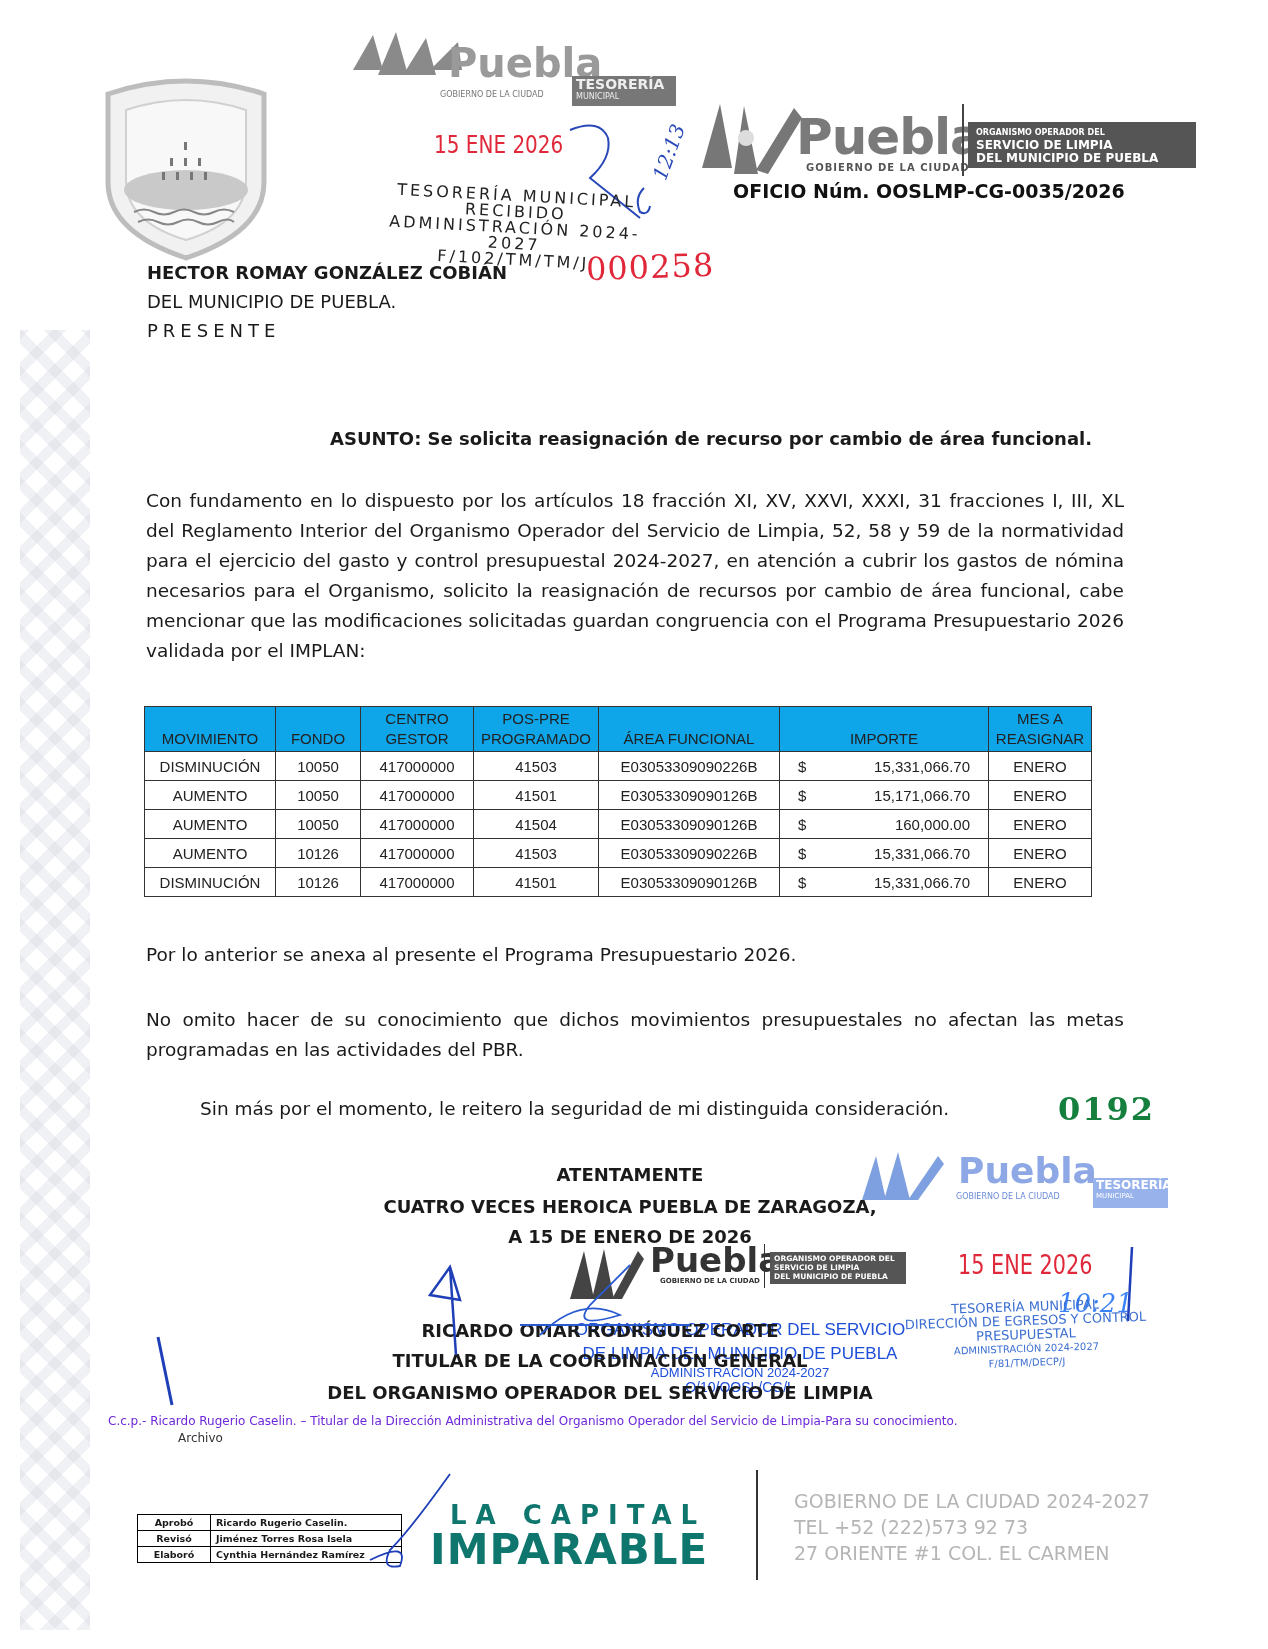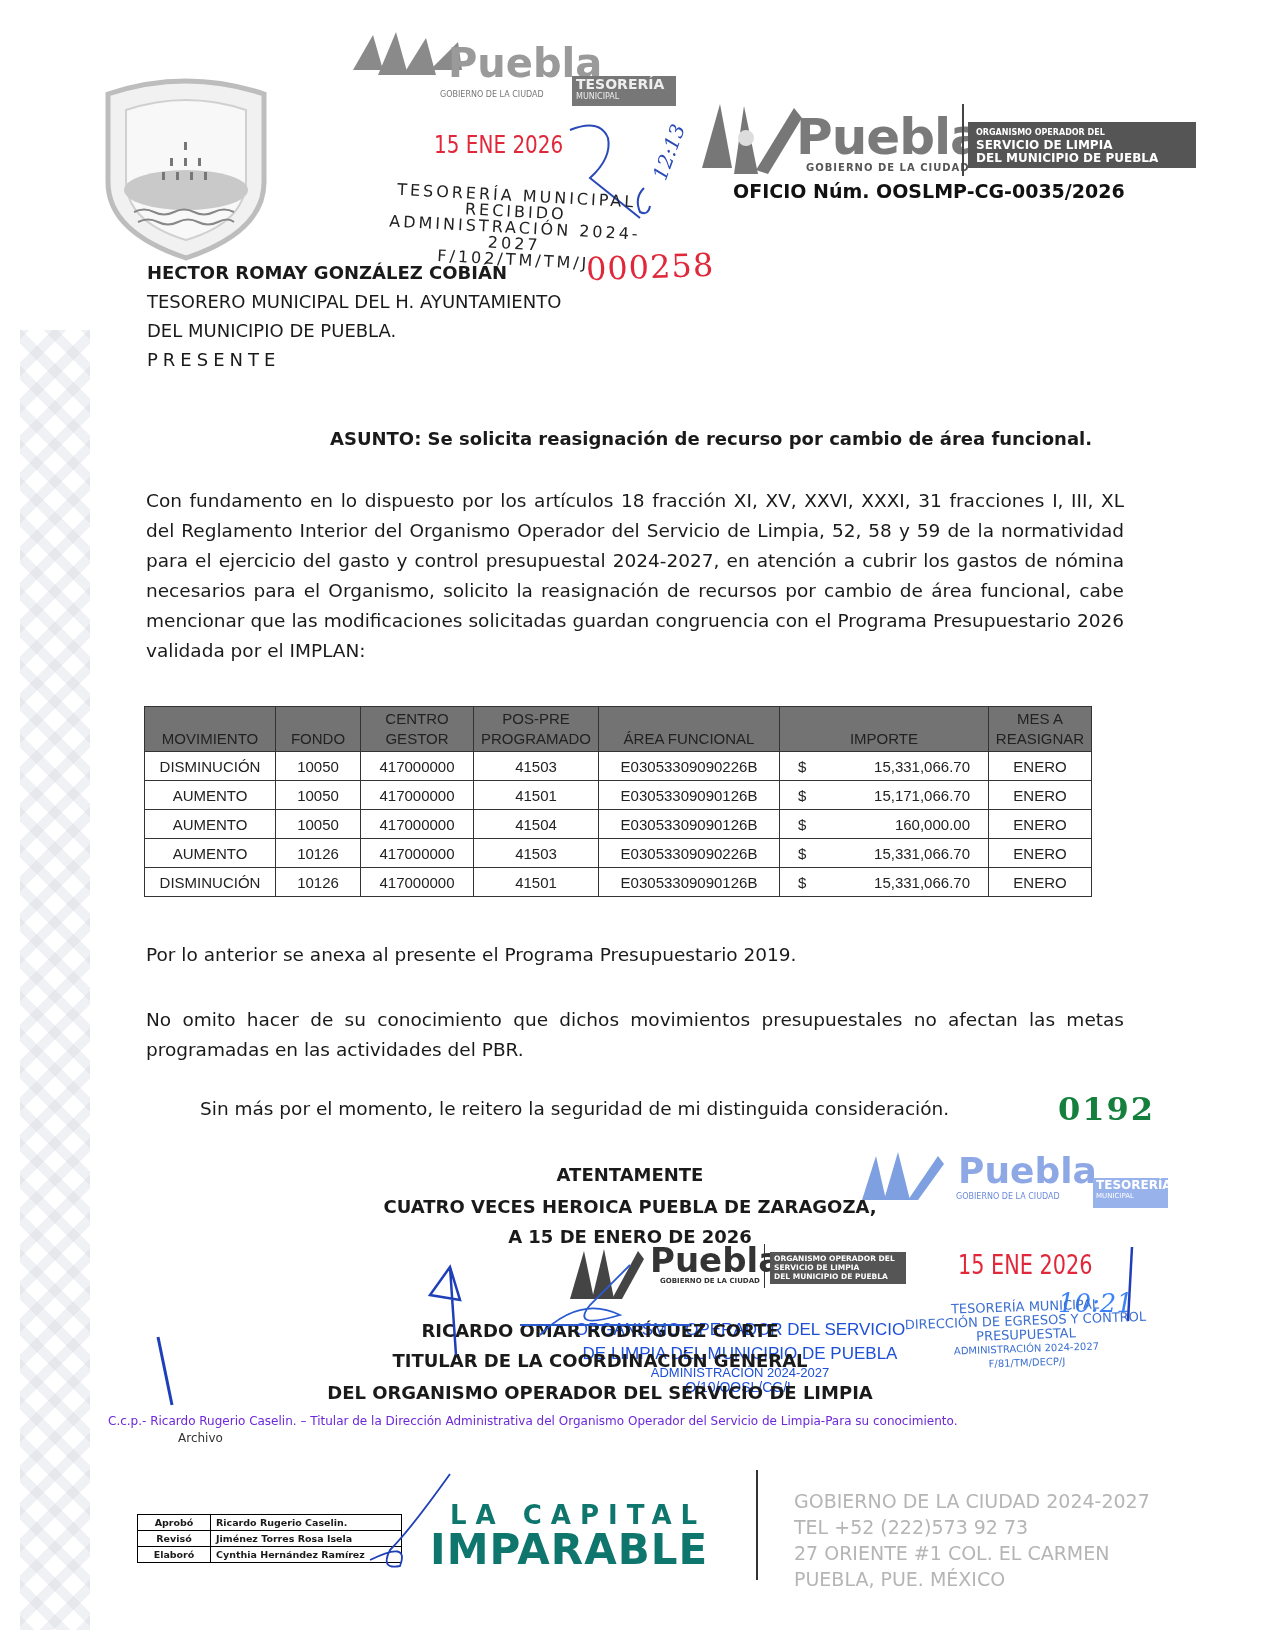--- a/index.html
+++ b/index.html
@@ -16,21 +16,21 @@
   .stamp-blue { color:#3c6fd0; font-family:"DejaVu Sans", sans-serif; text-align:center; }
   .logo-word { font-family:"DejaVu Sans", sans-serif; font-weight:bold; }
   .oficio { left:733px; top:180px; font-size:19px; font-weight:bold; font-family:"DejaVu Sans", sans-serif; color:#111; }
   .recip { left:147px; top:258px; font-size:18px; line-height:29px; font-family:"DejaVu Sans", sans-serif; }
   .recip .name { font-weight:bold; }
   .recip .presente { letter-spacing:5px; }
   .asunto { left:330px; top:428px; font-size:18px; font-weight:bold; font-family:"DejaVu Sans", sans-serif; }
   .para { left:146px; width:978px; font-size:18.5px; line-height:30px; text-align:justify; font-family:"DejaVu Sans", sans-serif; }
   table.budget { position:absolute; left:144px; top:706px; border-collapse:collapse; font-size:15px;
                  font-family:"Liberation Sans", sans-serif; color:#222; }
-  table.budget th { background:#737373; font-weight:normal; border:1.5px solid #333; padding:2px 6px; vertical-align:bottom; line-height:20px; }
+  table.budget th { background:#0ea5e9; font-weight:normal; border:1.5px solid #333; padding:2px 6px; vertical-align:bottom; line-height:20px; }
   table.budget td { border:1.5px solid #333; padding:3px 6px; text-align:center; height:22px; }
   table.budget td.cur { border-right:none; text-align:left; padding-left:18px; }
   table.budget td.amt { border-left:none; text-align:right; padding-right:18px; }
   .closing { left:200px; top:1098px; font-size:18.5px; font-family:"DejaVu Sans", sans-serif; }
   .folio2 { left:1058px; top:1090px; font-size:32px; font-family:"DejaVu Serif", serif; color:#15803d; font-weight:bold; letter-spacing:2px; }
   .sign { left:330px; width:600px; text-align:center; font-weight:bold; font-size:18px; font-family:"DejaVu Sans", sans-serif; line-height:30px; }
   .ccp { left:108px; top:1414px; font-size:12px; font-family:"DejaVu Sans", sans-serif; color:#6d28d9; }
   .archivo { left:178px; top:1431px; font-size:12px; font-family:"DejaVu Sans", sans-serif; color:#333; }
   table.approv { position:absolute; left:137px; top:1514px; border-collapse:collapse; font-size:9.5px; font-weight:bold;
                  font-family:"DejaVu Sans", sans-serif; }
@@ -110,21 +110,20 @@
 <div class="abs" style="left:962px; top:104px; width:2px; height:72px; background:#444;"></div>
 <div class="abs servicio-box" style="left:968px; top:122px; width:212px; height:38px;">
   <div style="font-size:8px;">ORGANISMO OPERADOR DEL</div>
   <div style="font-size:12px;">SERVICIO DE LIMPIA</div>
   <div style="font-size:12px;">DEL MUNICIPIO DE PUEBLA</div>
 </div>
 <div class="abs oficio">OFICIO Núm. OOSLMP-CG-0035/2026</div>
 
 <div class="abs recip">
   <div class="name">HECTOR ROMAY GONZÁLEZ COBIÁN</div>
-  <div>TESORERO MUNICIPAL DEL H. AYUNTAMIENTO</div>
   <div>DEL MUNICIPIO DE PUEBLA.</div>
   <div class="presente">PRESENTE</div>
 </div>
 
 <div class="abs asunto">ASUNTO: Se solicita reasignación de recurso por cambio de área funcional.</div>
 
 <div class="abs para" style="top:486px;">Con fundamento en lo dispuesto por los artículos 18 fracción XI, XV, XXVI, XXXI, 31 fracciones I, III, XL del Reglamento Interior del Organismo Operador del Servicio de Limpia, 52, 58 y 59 de la normatividad para el ejercicio del gasto y control presupuestal 2024-2027, en atención a cubrir los gastos de nómina necesarios para el Organismo, solicito la reasignación de recursos por cambio de área funcional, cabe mencionar que las modificaciones solicitadas guardan congruencia con el Programa Presupuestario 2026 validada por el IMPLAN:</div>
 
 <table class="budget">
   <thead>
@@ -206,21 +205,21 @@
       <td>417000000</td>
       <td>41501</td>
       <td>E03053309090126B</td>
       <td class="cur">$</td>
       <td class="amt">15,331,066.70</td>
       <td>ENERO</td>
     </tr>
   </tbody>
 </table>
 
-<div class="abs para" style="top:940px;">Por lo anterior se anexa al presente el Programa Presupuestario 2019.</div>
+<div class="abs para" style="top:940px;">Por lo anterior se anexa al presente el Programa Presupuestario 2026.</div>
 <div class="abs para" style="top:1005px;">No omito hacer de su conocimiento que dichos movimientos presupuestales no afectan las metas programadas en las actividades del PBR.</div>
 <div class="abs closing">Sin más por el momento, le reitero la seguridad de mi distinguida consideración.</div>
 <div class="abs folio2">0192</div>
 
 <div class="abs sign" style="top:1160px;">ATENTAMENTE</div>
 <div class="abs sign" style="top:1192px;">CUATRO VECES HEROICA PUEBLA DE ZARAGOZA,</div>
 <div class="abs sign" style="top:1222px;">A 15 DE ENERO DE 2026</div>
 
 <div class="abs" style="left:568px; top:1245px; width:80px; height:56px;">
   <svg width="80" height="56" viewBox="0 0 80 56">
@@ -309,14 +308,13 @@
   <div class="l2">IMPARABLE</div>
 </div>
 <svg class="abs" style="left:350px; top:1470px;" width="110" height="110">
     <path d="M100 4 Q60 60 40 80 Q30 100 50 96 Q60 70 20 90" stroke="#1f3fb8" stroke-width="1.8" fill="none"></path>
   </svg>
 <div class="abs vline"></div>
 <div class="abs contact">
   <div>GOBIERNO DE LA CIUDAD 2024-2027</div>
   <div>TEL +52 (222)573 92 73</div>
   <div>27 ORIENTE #1 COL. EL CARMEN</div>
-  <div>PUEBLA, PUE. MÉXICO</div>
 </div>
 
 </body></html>

